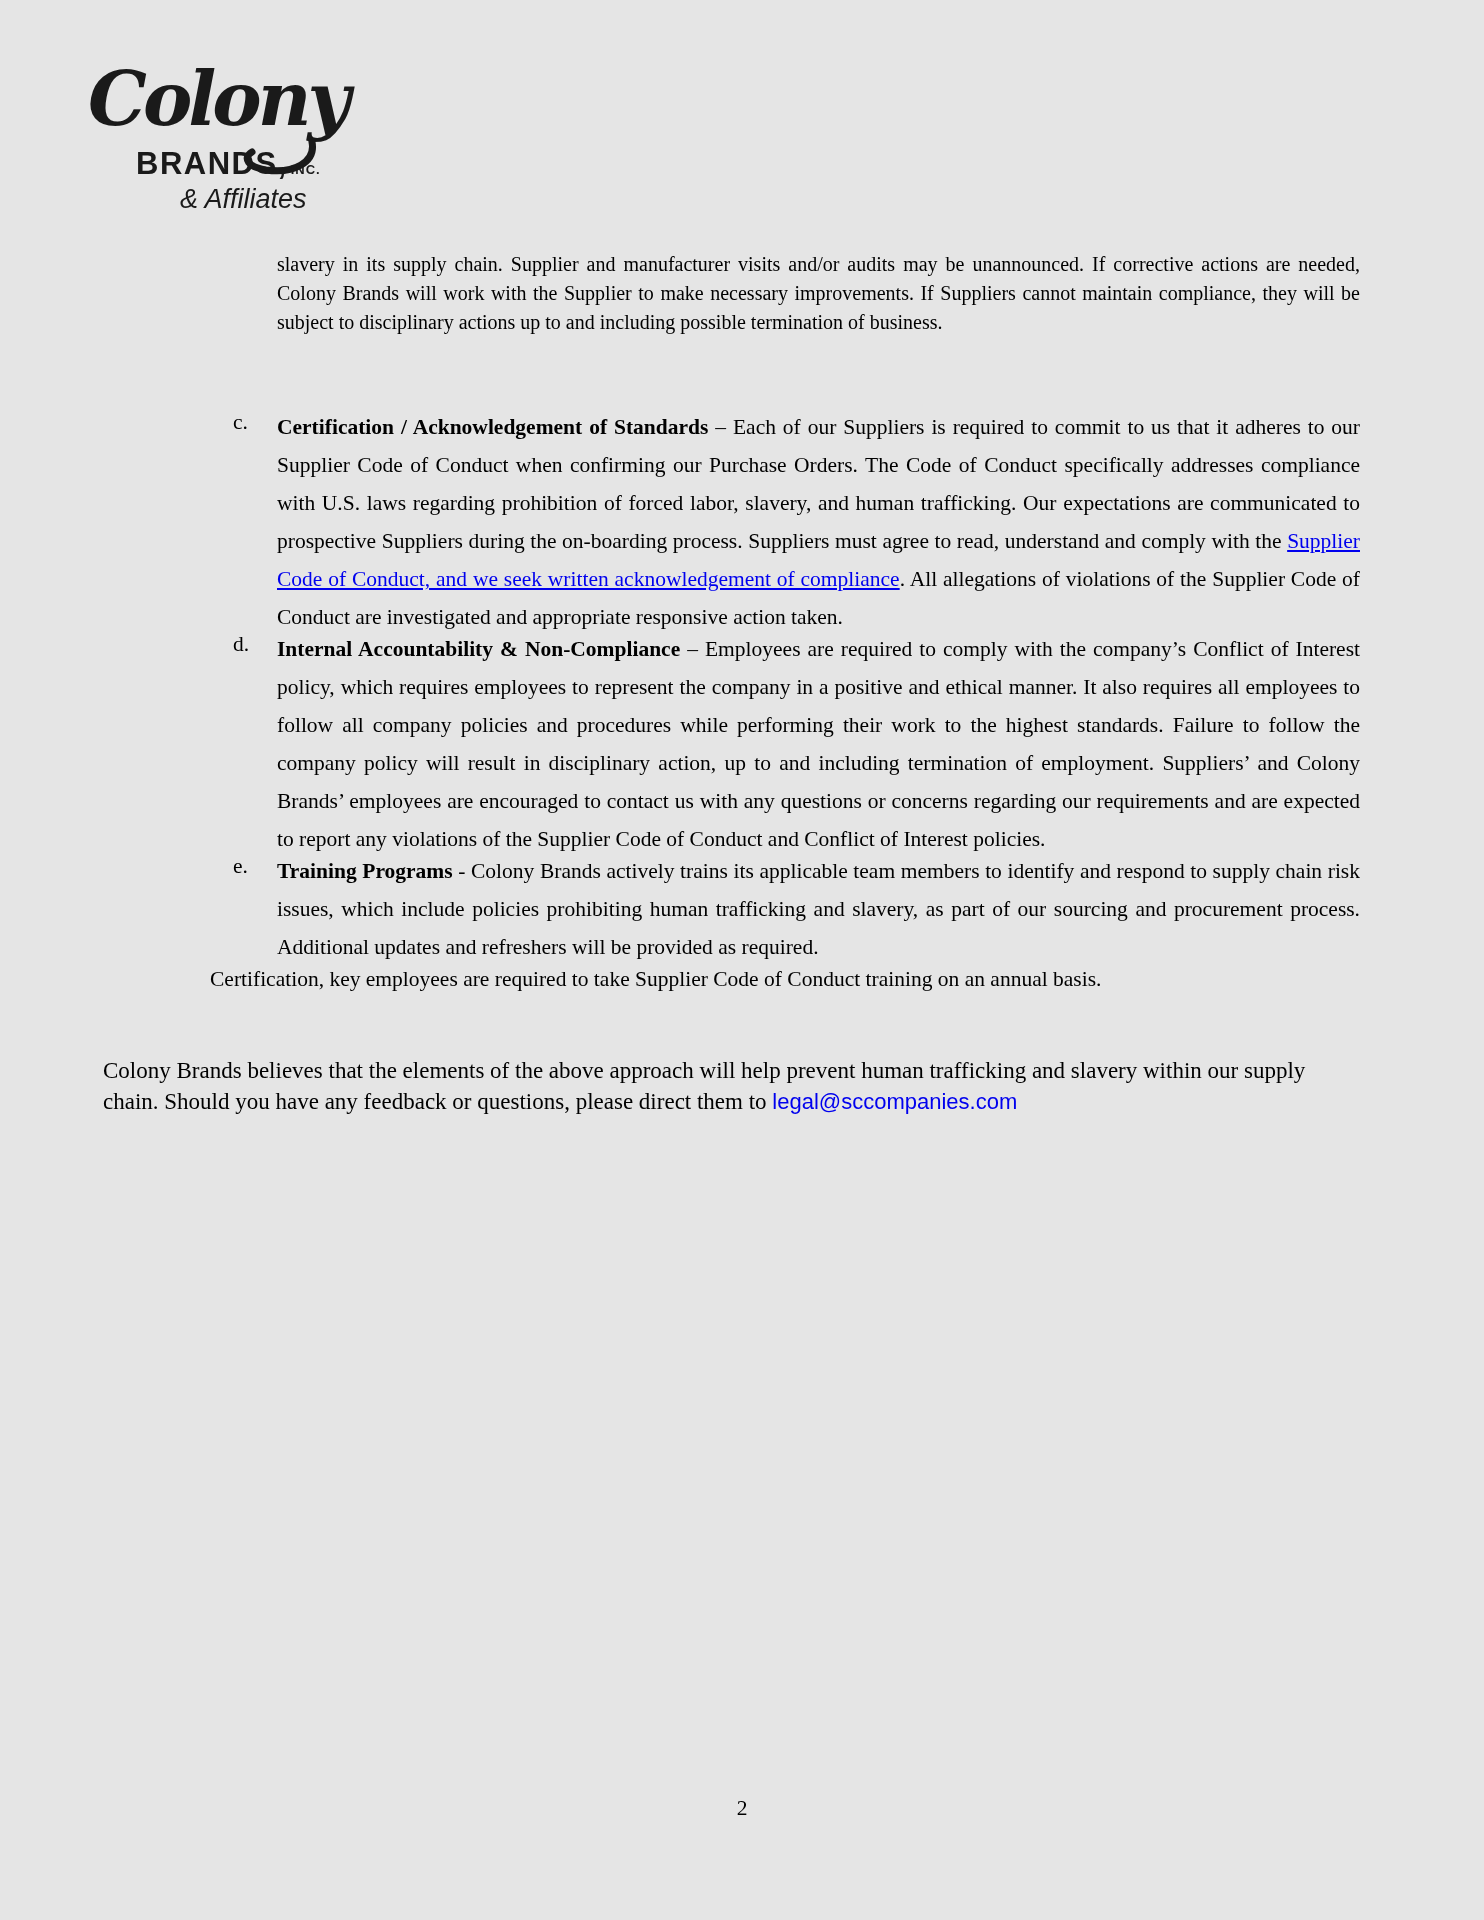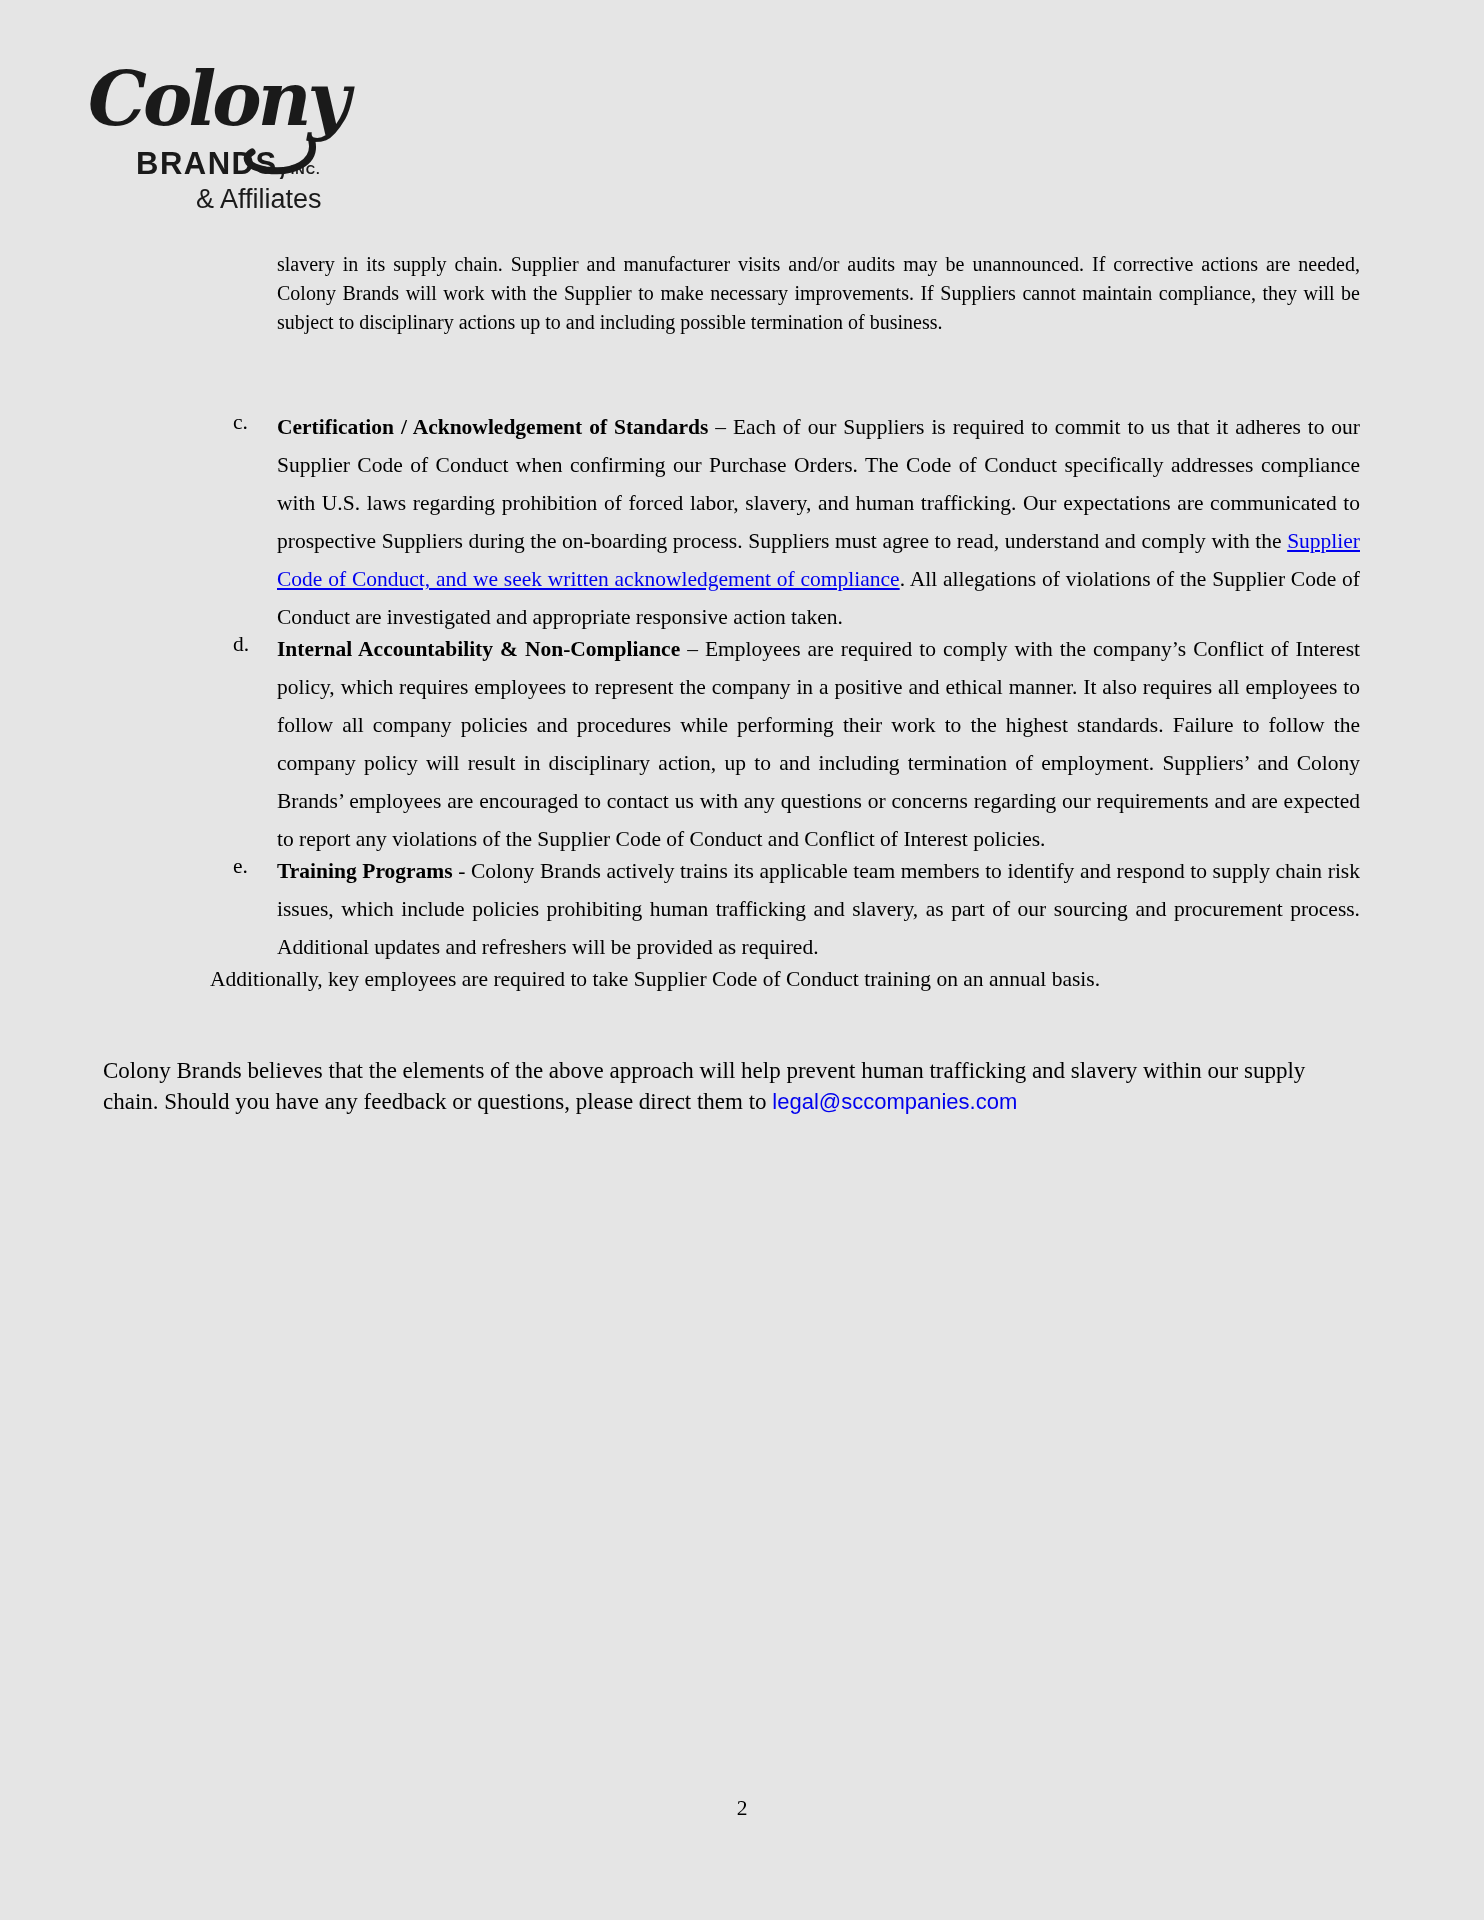--- a/index.html
+++ b/index.html
@@ -53,23 +53,24 @@
     color: #1a1a1a;
     white-space: nowrap;
   }
   .logo-inc {
     font-size: 13px;
     letter-spacing: 1px;
     margin-left: 3px;
   }
   .logo-affiliates {
     position: absolute;
-    left: 108px;
+    left: 92px;
     top: 122px;
     font-family: "Liberation Sans", sans-serif;
+    font-style: italic;
     font-size: 27px;
     color: #1a1a1a;
     white-space: nowrap;
   }
 
   
   .intro-par {
     position: absolute;
     left: 277px;
     top: 250px;
@@ -161,19 +162,19 @@
   <div class="list-item item-d">
     <span class="marker">d.</span>
     <div class="item-body"><span class="item-heading">Internal Accountability &amp; Non-Compliance</span><span> – </span><span>Employees are required to comply with the company’s Conflict of Interest policy, which requires employees to represent the company in a positive and ethical manner. It also requires all employees to follow all company policies and procedures while performing their work to the highest standards.  Failure to follow the company policy will result in disciplinary action, up to and including termination of employment.  Suppliers’ and Colony Brands’ employees are encouraged to contact us with any questions or concerns regarding our requirements and are expected to report any violations of the Supplier Code of Conduct and Conflict of Interest policies.</span></div>
   </div>
 
   <div class="list-item item-e">
     <span class="marker">e.</span>
     <div class="item-body"><span class="item-heading">Training Programs</span><span> - </span><span>Colony Brands actively trains its applicable team members to identify and respond to supply chain risk issues, which include policies prohibiting human trafficking and slavery, as part of our sourcing and procurement process. Additional updates and refreshers will be provided as required.</span></div>
   </div>
 
-  <div class="additional-note">Additionally, key employees are required to take Supplier Code of Conduct training on an annual basis.</div>
+  <div class="additional-note">Certification, key employees are required to take Supplier Code of Conduct training on an annual basis.</div>
 
   <div class="closing-par"><span>Colony Brands believes that the elements of the above approach will help prevent human trafficking and slavery within our supply chain. Should you have any feedback or questions, please direct them to </span><a class="email-link">legal@sccompanies.com</a></div>
 
   <div class="page-number">2</div>
 
 </div>
 
 </body></html>

